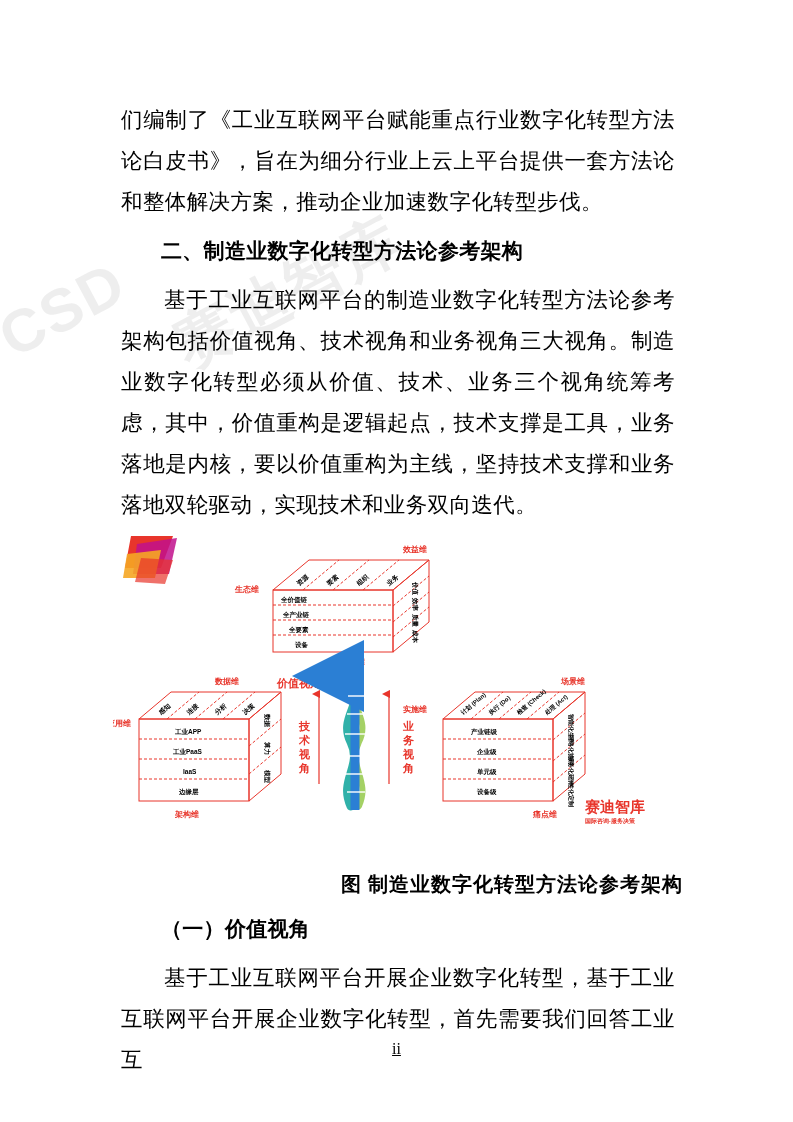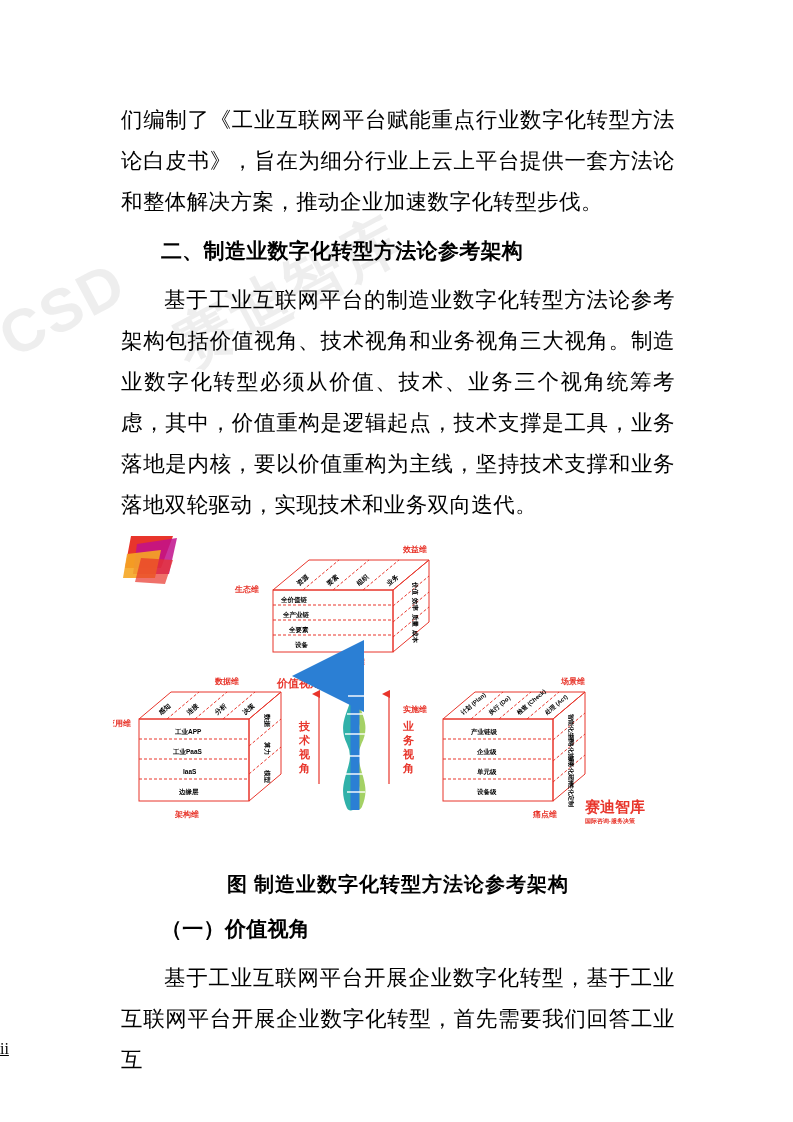--- a/index.html
+++ b/index.html
@@ -36,32 +36,33 @@
   .indent { text-indent: 43px; }
   .heading {
     font-size: 21px;
     line-height: 41px;
     font-weight: bold;
     text-indent: 43px;
     margin: 5px;
     letter-spacing: 0.3px;
   }
   .fig-caption {
-    text-align: center;
+    text-align: right;
     font-size: 20px;
     font-weight: bold;
     letter-spacing: 1px;
     margin: 0;
     line-height: 40px;
   }
   .page-num {
     position: absolute;
     left: 0;
     right: 0;
     top: 1040px;
+    text-align: center;
     font-size: 16px;
     color: #000;
     text-decoration: underline;
   }
 
   
   .watermark {
     position: absolute;
     left: 40px;
     top: 190px;

